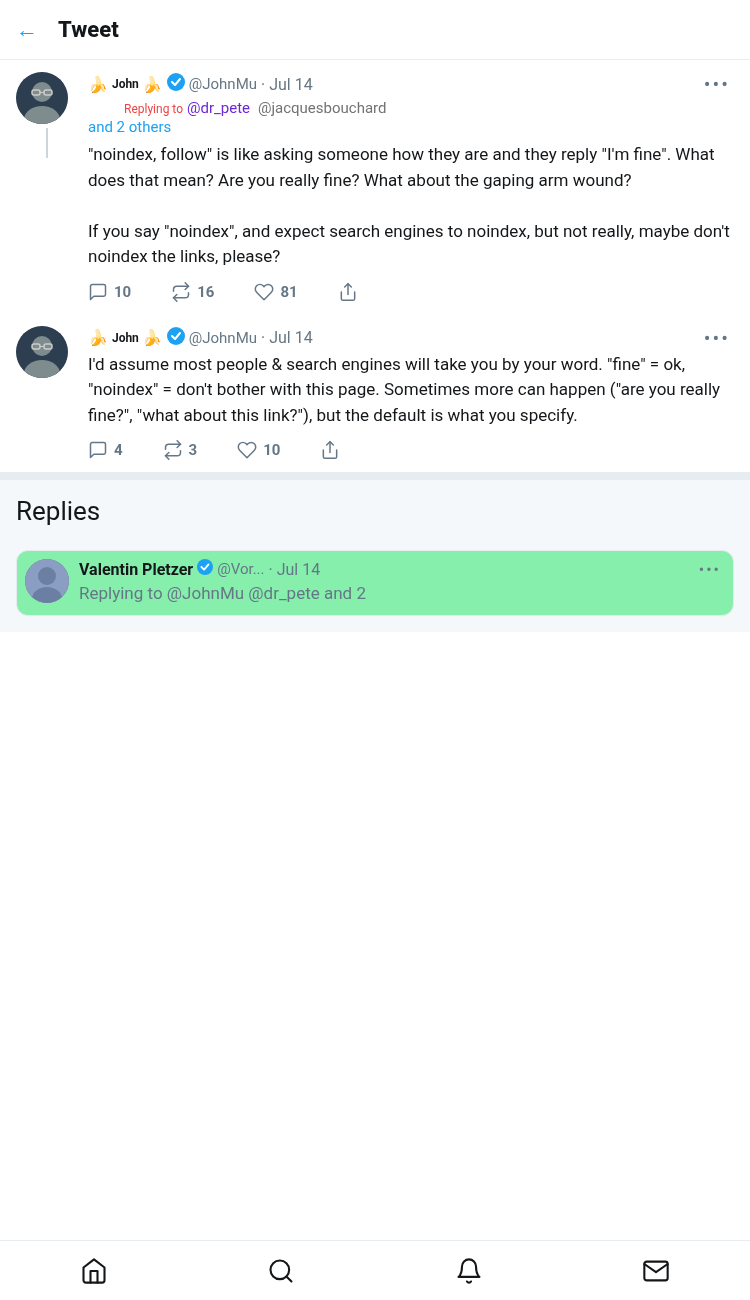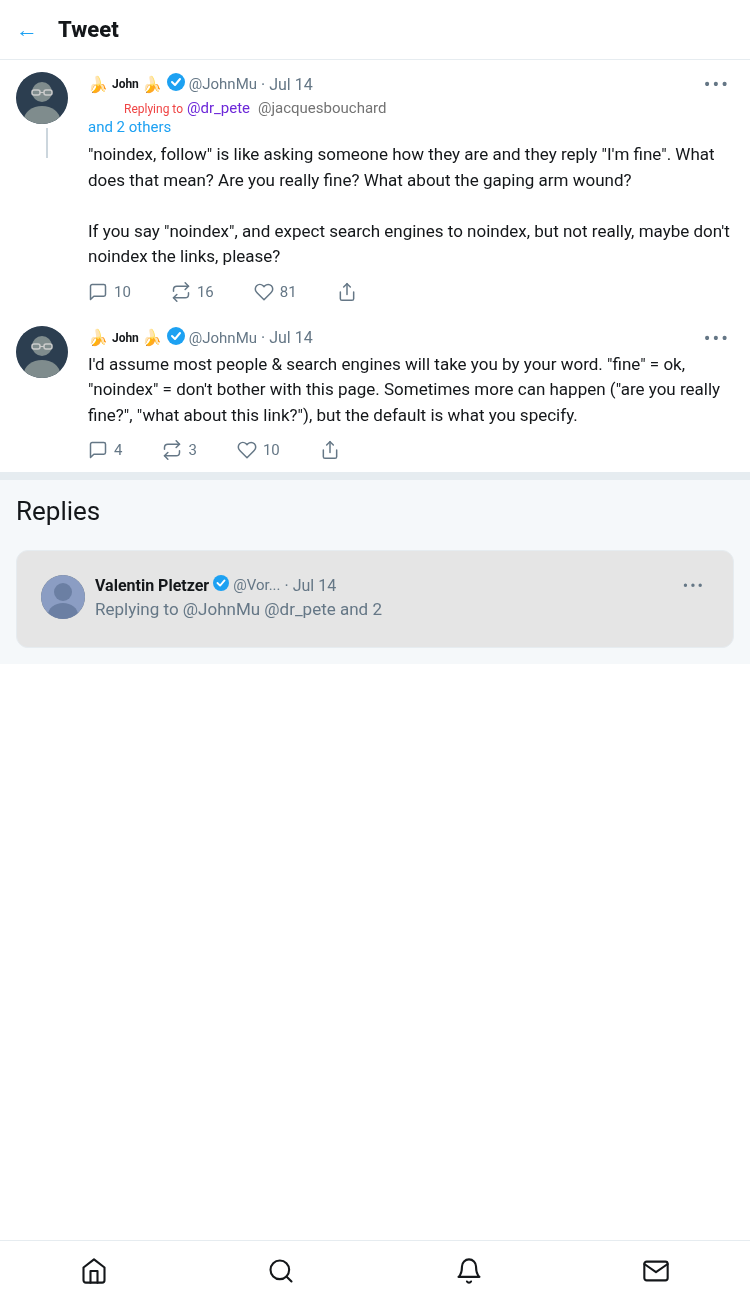--- a/index.html
+++ b/index.html
@@ -86,20 +86,21 @@
       line-height: 1.5;
       color: #14171a;
       margin-bottom: 12px;
     }
 
     .tweet-actions {
       display: flex;
       align-items: center;
       gap: 40px;
       margin-top: 8px;
+      font-weight: bold;
     }
 
     .action-item {
       display: flex;
       align-items: center;
       gap: 6px;
       color: #657786;
       font-size: 15px;
       cursor: pointer;
     }
@@ -128,24 +129,24 @@
     }
 
     .replies-title {
       font-size: 26px;
       font-weight: 400;
       color: #14171a;
       margin-bottom: 24px;
     }
 
     .reply-card {
-      background: #e5e5e5;
+      background: #86efac;
       border: 1px solid #e6ecf0;
       border-radius: 12px;
-      padding: 24px;
+      padding: 8px;
     }
 
     .reply-header {
       display: flex;
       align-items: center;
       margin-bottom: 4px;
     }
 
     .reply-user-name {
       font-weight: 700;

